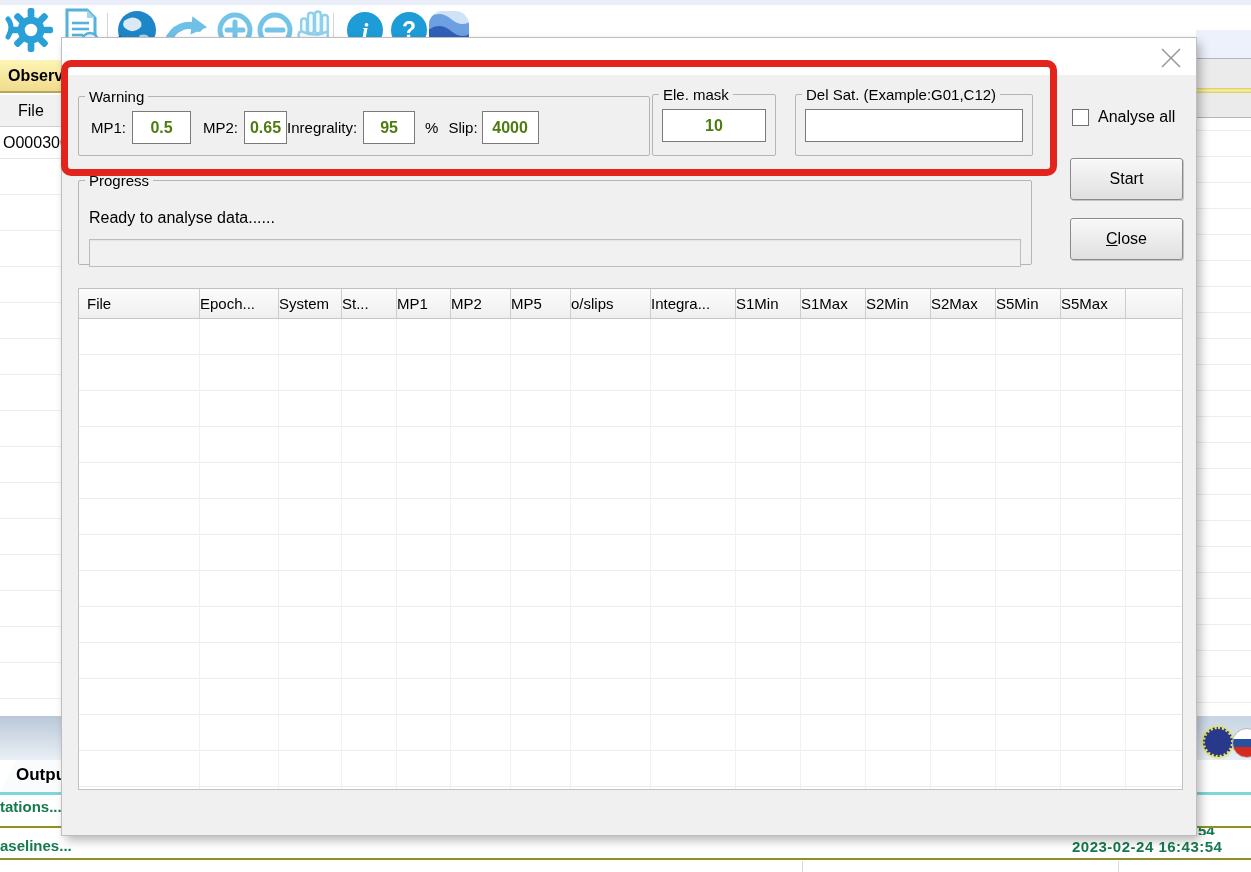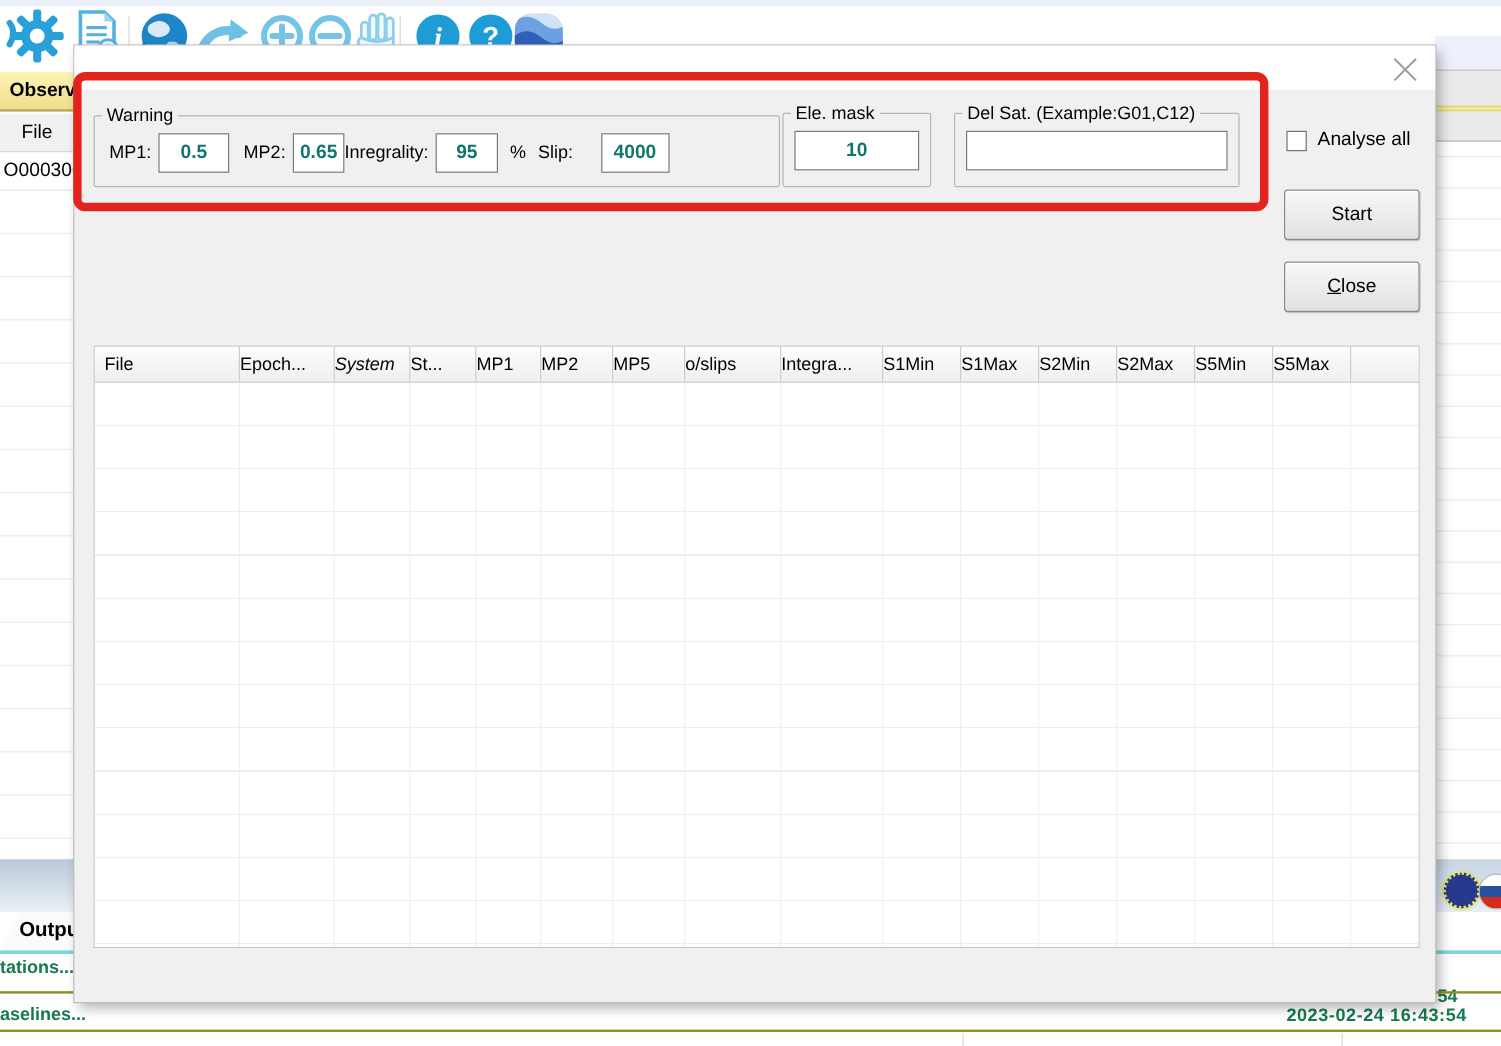--- a/index.html
+++ b/index.html
@@ -54,22 +54,22 @@
   .close-x { position:absolute; left:1094px; top:5px; width:30px; height:30px; display:flex; align-items:center; justify-content:center; cursor:pointer; }
   fieldset.grp { position:absolute; border:1px solid #b5b5b5; border-radius:2px; background:transparent; }
   fieldset.grp legend { font-size:15px; padding:0 4px; margin-left:6px; }
   .grp-warning { left:16px; top:50px; width:572px; height:68px; }
   .grp-ele { left:590px; top:48px; width:124px; height:70px; }
   .grp-del { left:733px; top:48px; width:238px; height:70px; }
   .grp-progress { left:16px; top:134px; width:954px; height:93px; }
   .wrow { display:flex; align-items:center; padding:6px 0 0 6px; }
   .wrow label { font-size:15px; }
   .tin { height:33px; border:1px solid #7a7a7a; background:#fff; font-family:"Liberation Sans",sans-serif;
-    font-size:16px; font-weight:600; text-align:center; color:#0f766e; }
-  .ml6{margin-left:6px}.ml8{margin-left:23px}.ml10{margin-left:10px}.ml12{margin-left:12px}.ml14{}
+    font-size:16px; font-weight:600; text-align:center; color:#4d7c0f; }
+  .ml6{margin-left:6px}.ml8{margin-left:4px}.ml10{margin-left:10px}.ml12{margin-left:12px}.ml14{}
   .chk-row { position:absolute; left:1010px; top:70px; display:flex; align-items:center; cursor:pointer; }
   .chk-box { width:17px; height:17px; background:#fff; border:1px solid #707070; }
   .chk-label { font-size:16px; margin-left:9px; }
   .btn { position:absolute; width:113px; height:42px; background:linear-gradient(#f8f8f8,#e0e0e0);
     border:1px solid #8a8a8a; border-radius:3px; font-family:"Liberation Sans",sans-serif; font-size:16px;
     color:#000; box-shadow:inset 0 1px 0 #fff, 1px 1px 0 #c4c4c4; cursor:pointer; }
   .btn-start { left:1008px; top:120px; }
   .btn-close { left:1008px; top:180px; }
   .btn-close .u { text-decoration:underline; }
   .prog-status { position:absolute; left:10px; top:20px; font-size:16px; }
@@ -309,26 +309,33 @@
     </fieldset>
 
     <div class="chk-row">
       <div class="chk-box"></div>
       <span class="chk-label">Analyse all</span>
     </div>
 
     <button class="btn btn-start">Start</button>
     <button class="btn btn-close"><span class="u">C</span><span>lose</span></button>
 
+    <fieldset class="grp grp-progress">
+      <legend>Progress</legend>
+      <div class="prog-status">Ready to analyse data......</div>
+      <div class="prog-bar">
+        <div class="prog-fill" id="prog-fill" style="width: 0%;"></div>
+      </div>
+    </fieldset>
 
     <div class="rtable">
       <div class="thead" id="thead">
           <div class="th first" style="width: 121px;">File</div>
           <div class="th" style="width: 79px;">Epoch...</div>
-          <div class="th" style="width: 63px; font-style: italic;">System</div>
+          <div class="th" style="width: 63px;">System</div>
           <div class="th" style="width: 55px;">St...</div>
           <div class="th" style="width: 54px;">MP1</div>
           <div class="th" style="width: 60px;">MP2</div>
           <div class="th" style="width: 60px;">MP5</div>
           <div class="th" style="width: 80px;">o/slips</div>
           <div class="th" style="width: 85px;">Integra...</div>
           <div class="th" style="width: 65px;">S1Min</div>
           <div class="th" style="width: 65px;">S1Max</div>
           <div class="th" style="width: 65px;">S2Min</div>
           <div class="th" style="width: 65px;">S2Max</div>

